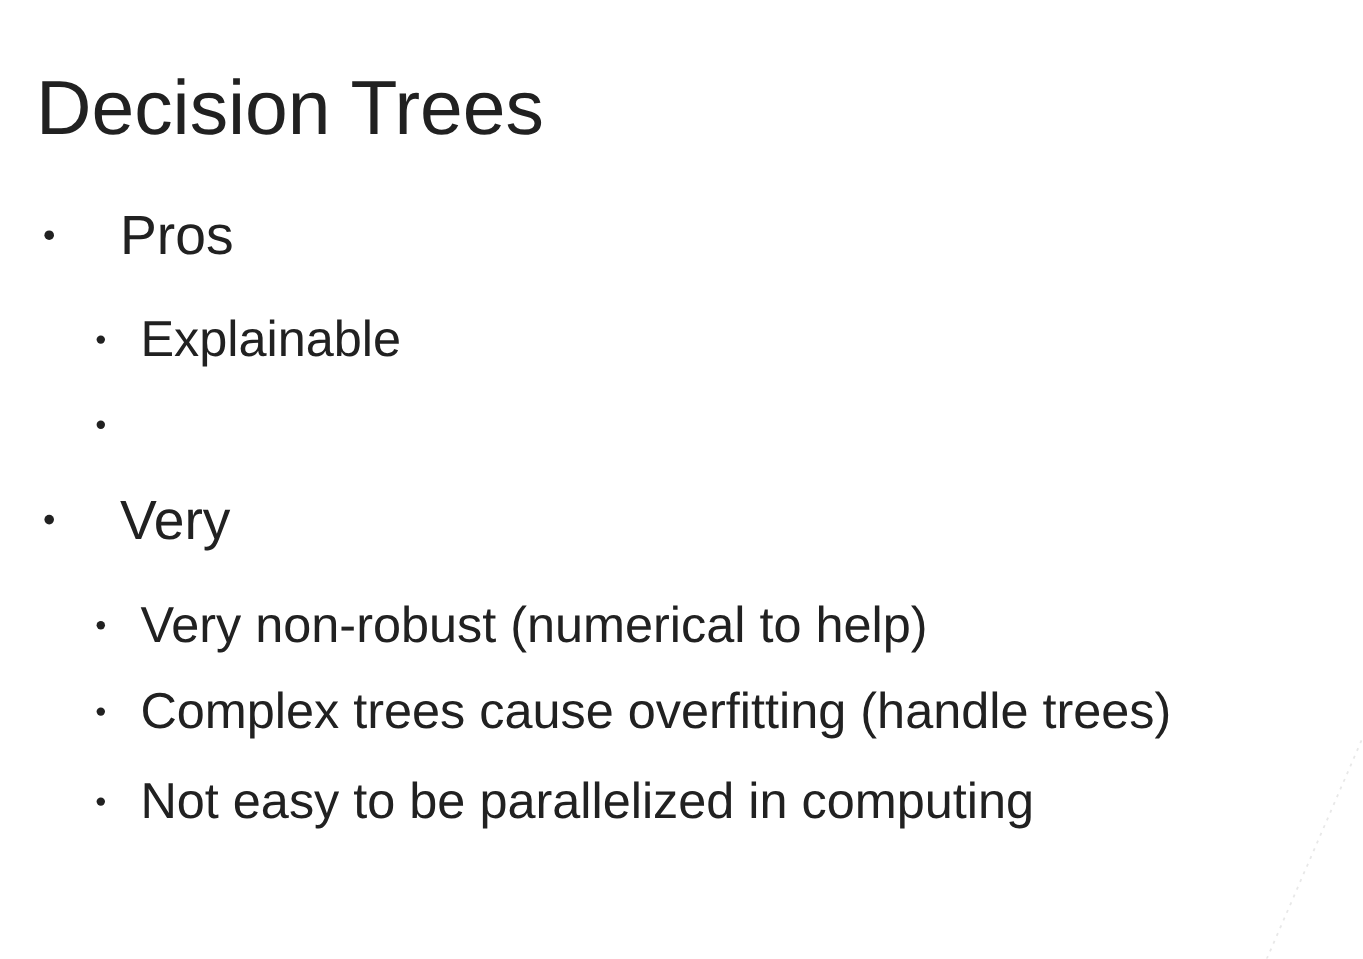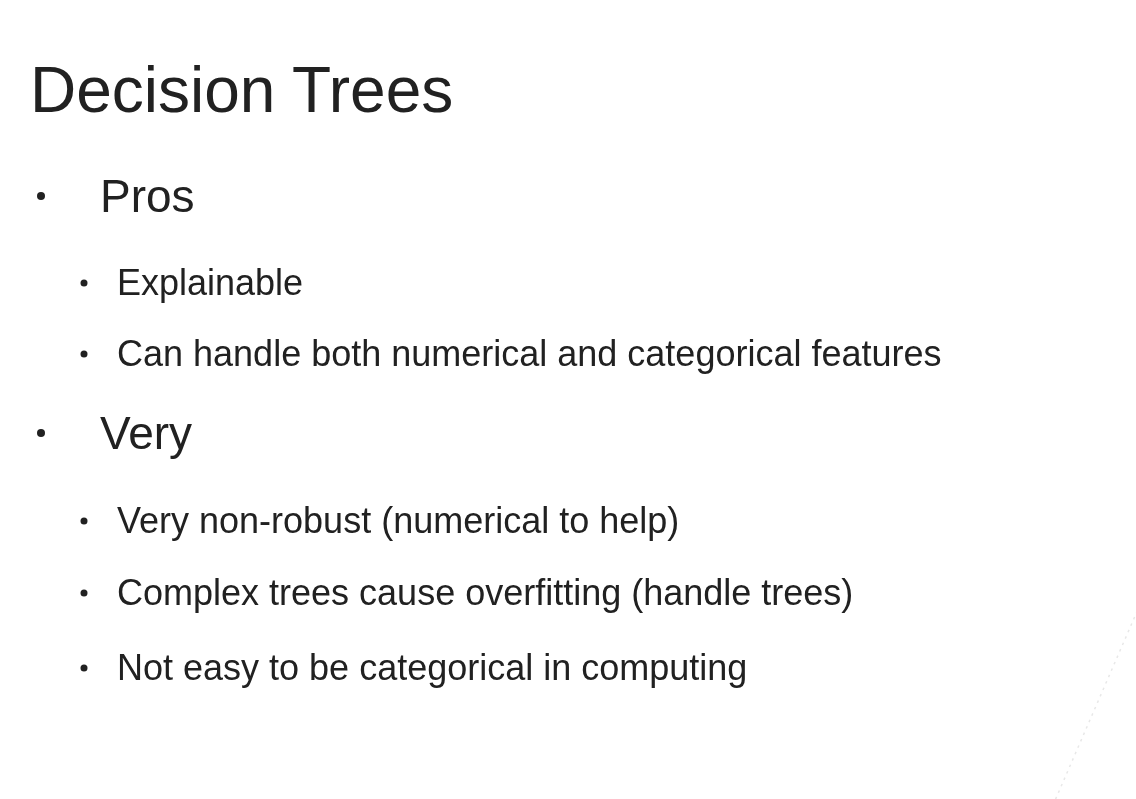--- a/index.html
+++ b/index.html
@@ -52,21 +52,21 @@
     transform: translate(-50%, -50%);
     border-radius: 50%;
     background: var(--text);
   }
   
   .row.l1 { height: 56px; }
   .row.l1 .txt { left: 72px; font-size: 46px; line-height: 56px; margin-left: 28px; }
   .row.l1 .dot { left: 41px; width: 8px; height: 8px; }
   
   .row.l2 { height: 50px; }
-  .row.l2 .txt { left: 117px; font-size: 36px; line-height: 50px; }
+  .row.l2 .txt { left: 117px; font-size: 42px; line-height: 50px; }
   .row.l2 .dot { left: 84px; width: 7px; height: 7px; }
 
   .r1 { top: 168px; }
   .r2 { top: 258px; }
   .r3 { top: 329px; }
   .r4 { top: 405px; }
   .r5 { top: 496px; }
   .r6 { top: 568px; }
   .r7 { top: 643px; }
 
@@ -91,40 +91,39 @@
     <span class="txt">Pros</span>
   </div>
 
   <div class="row l2 r2">
     <span class="dot"></span>
     <span class="txt">Explainable</span>
   </div>
 
   <div class="row l2 r3">
     <span class="dot"></span>
-    <span class="txt">Can handle both numerical and categorical features</span>
   </div>
 
   <div class="row l1 r4">
     <span class="dot"></span>
     <span class="txt">Very</span>
   </div>
 
   <div class="row l2 r5">
     <span class="dot"></span>
     <span class="txt">Very non-robust (numerical to help)</span>
   </div>
 
   <div class="row l2 r6">
     <span class="dot"></span>
     <span class="txt">Complex trees cause overfitting (handle trees)</span>
   </div>
 
   <div class="row l2 r7">
     <span class="dot"></span>
-    <span class="txt">Not easy to be categorical in computing</span>
+    <span class="txt">Not easy to be parallelized in computing</span>
   </div>
 
   <svg class="decor-svg" viewBox="0 0 1136 799" xmlns="http://www.w3.org/2000/svg">
     <line x1="1050" y1="812" x2="1142" y2="600" stroke="var(--decor)" stroke-width="1.5" stroke-dasharray="2.5,4.5"></line>
   </svg>
 
 </div>
 
 </body></html>

